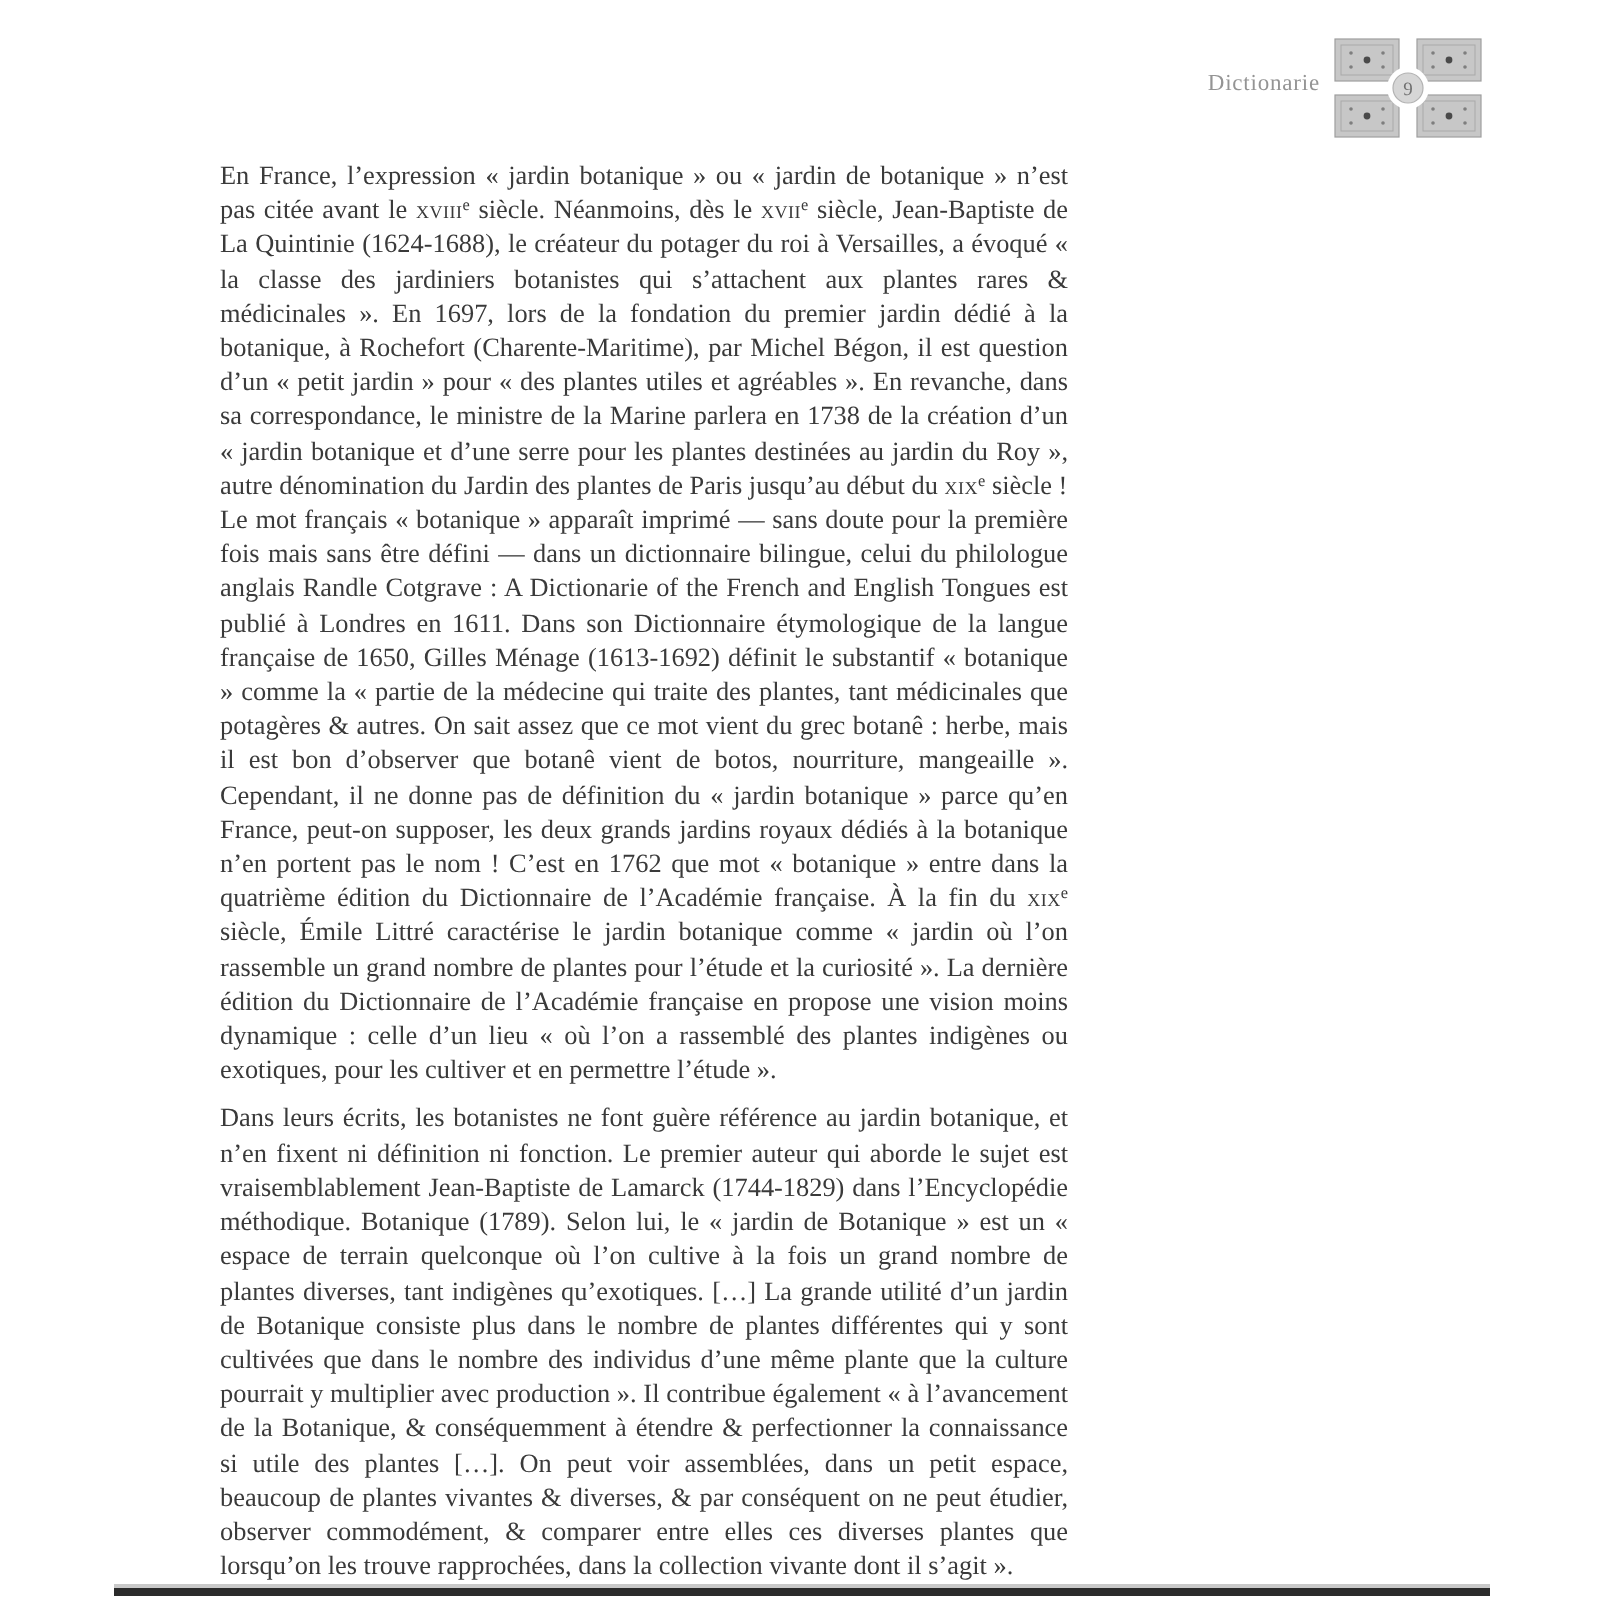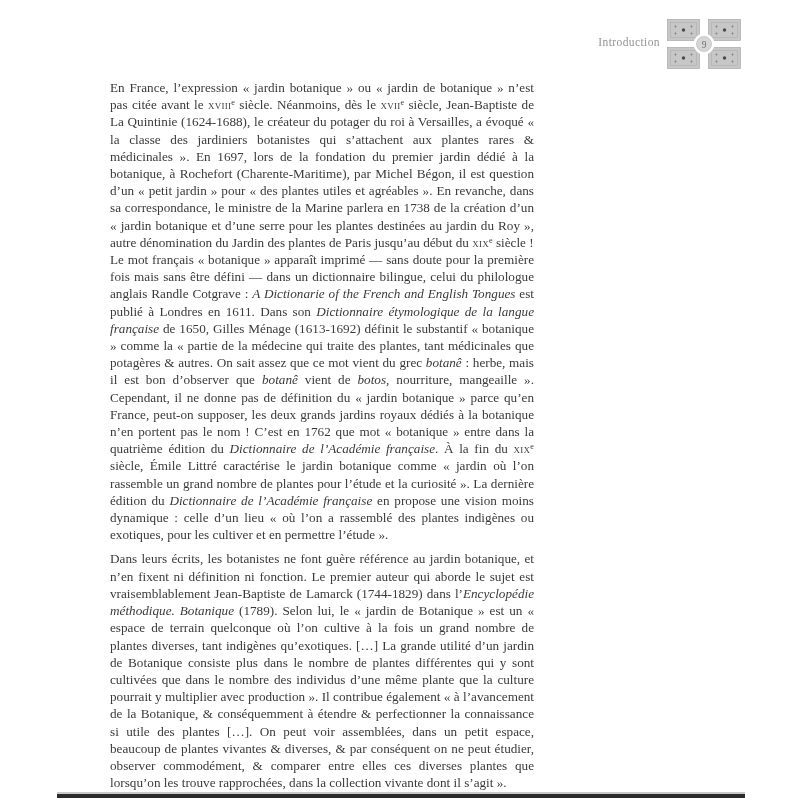--- a/index.html
+++ b/index.html
@@ -37,40 +37,40 @@
     color: #3a3a3a;
     font-size: 13.2px;
     line-height: 17.2px;
     text-align: justify;
     hyphens: auto;
     -webkit-hyphens: auto;
   }
   .text-block p { margin: 0; }
   .text-block p + p { margin-top: 0; }
   .text-block p.spaced { margin-top: 7px; }
-  .i  { font-style: italic; }
+  .i  { }
   .sc { font-variant: small-caps; letter-spacing: 0.02em; }
   .sup { font-size: 0.62em; vertical-align: 0.5em; line-height: 0; }
   
   .page-edge {
     position: absolute;
     left: 57px;
     width: 688px;
     top: 792px;
   }
   .page-edge .edge-light { height: 2px; background: #c9c9c9; }
   .page-edge .edge-dark  { height: 4px; background: #2b2b2b; }
 </style>
 </head>
 <body>
 
 <div class="page">
 
   <div class="running-header">
-    <span class="section-label">Introduction</span>
+    <span class="section-label">Dictionarie</span>
     <span class="ornament">
       <svg width="74" height="54" viewBox="0 0 74 54" xmlns="http://www.w3.org/2000/svg">
 
         <g fill="#c7c7c7" stroke="#9e9e9e" stroke-width="0.6">
           <rect x="0.5" y="2.5" width="32" height="21"></rect>
           <rect x="41.5" y="2.5" width="32" height="21"></rect>
           <rect x="0.5" y="30.5" width="32" height="21"></rect>
           <rect x="41.5" y="30.5" width="32" height="21"></rect>
         </g>
 

